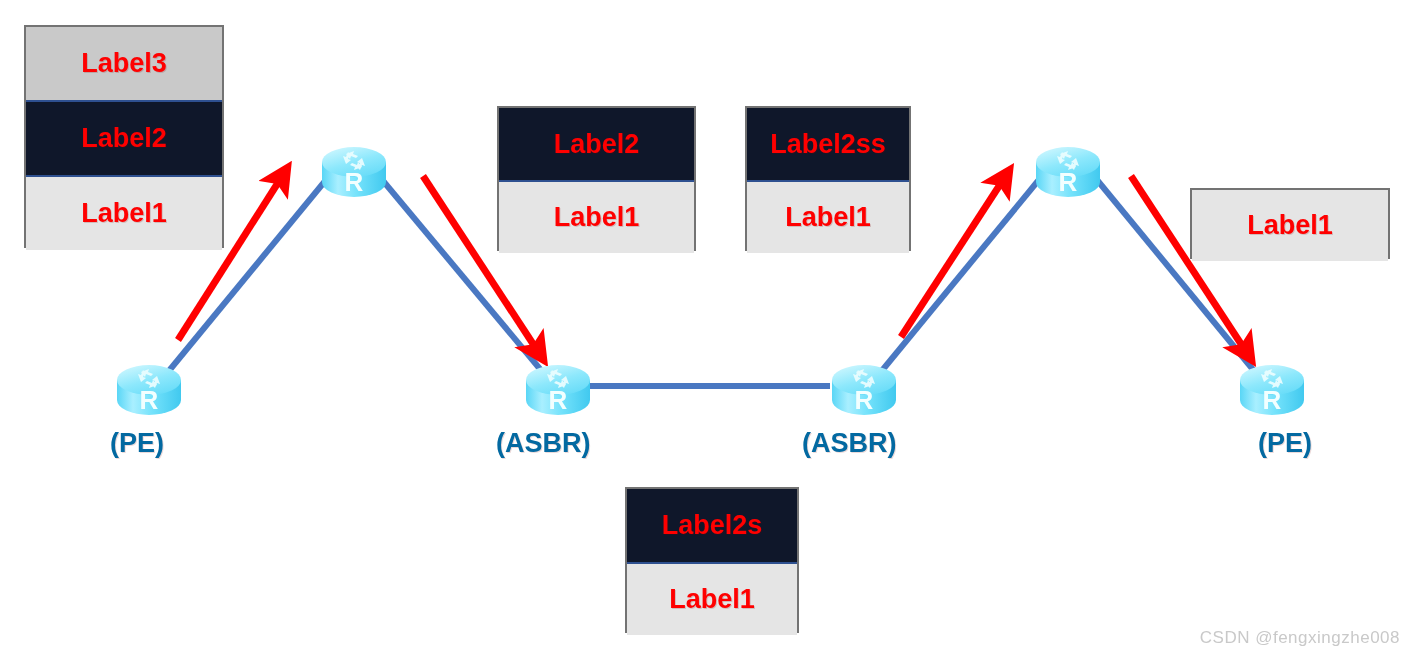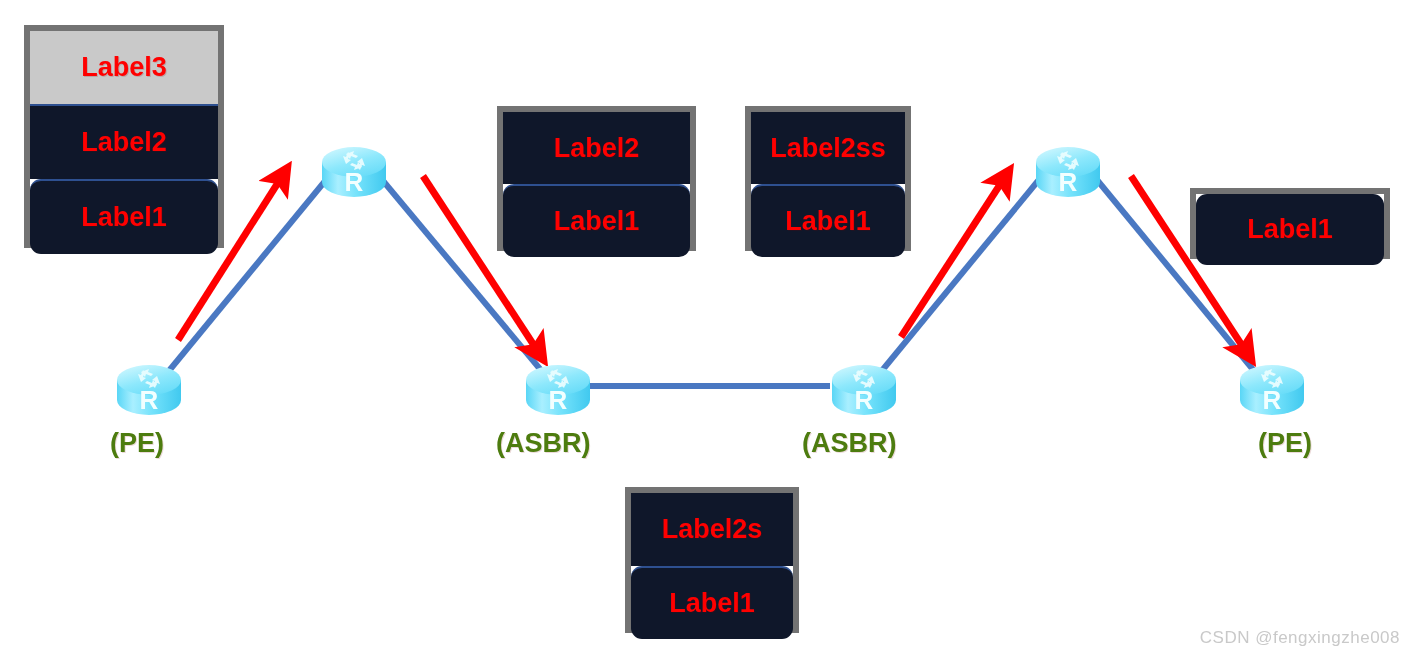--- a/index.html
+++ b/index.html
@@ -21,52 +21,52 @@
     position: absolute;
     left: 0;
     top: 0;
     width: 1418px;
     height: 656px;
   }
 
   
   .label-stack {
     position: absolute;
-    border: 6px solid #737373;
+    border: 2px solid #737373;
     box-sizing: border-box;
     z-index: 5;
   }
   .label-row {
     display: flex;
     align-items: center;
     justify-content: center;
     box-sizing: border-box;
     color: #ff0000;
     font-weight: bold;
     font-size: 27px;
     letter-spacing: 0px;
     text-shadow: 1px 1px 0 rgba(120,0,0,0.18);
   }
   .label-row.gray   { background: #c9c9c9; }
   .label-row.orange { background: #0f172a; }
-  .label-row.blue   { background: #0f172a; border-radius: 11px; }
+  .label-row.blue   { background: #e5e5e5; }
   .label-row.sep { border-top: 2px solid #2e5090; }
 
   
   .router {
     position: absolute;
     width: 72px;
     height: 62px;
     z-index: 8;
   }
   .router .rt-svg { display: block; }
   .node-caption {
     position: absolute;
     z-index: 9;
-    color: #4d7c0f;
+    color: #0369a1;
     font-weight: bold;
     font-size: 27px;
     white-space: nowrap;
     text-shadow: 1px 1px 0 rgba(120,0,0,0.15);
   }
 
   
   .watermark {
     position: absolute;
     right: 18px;

